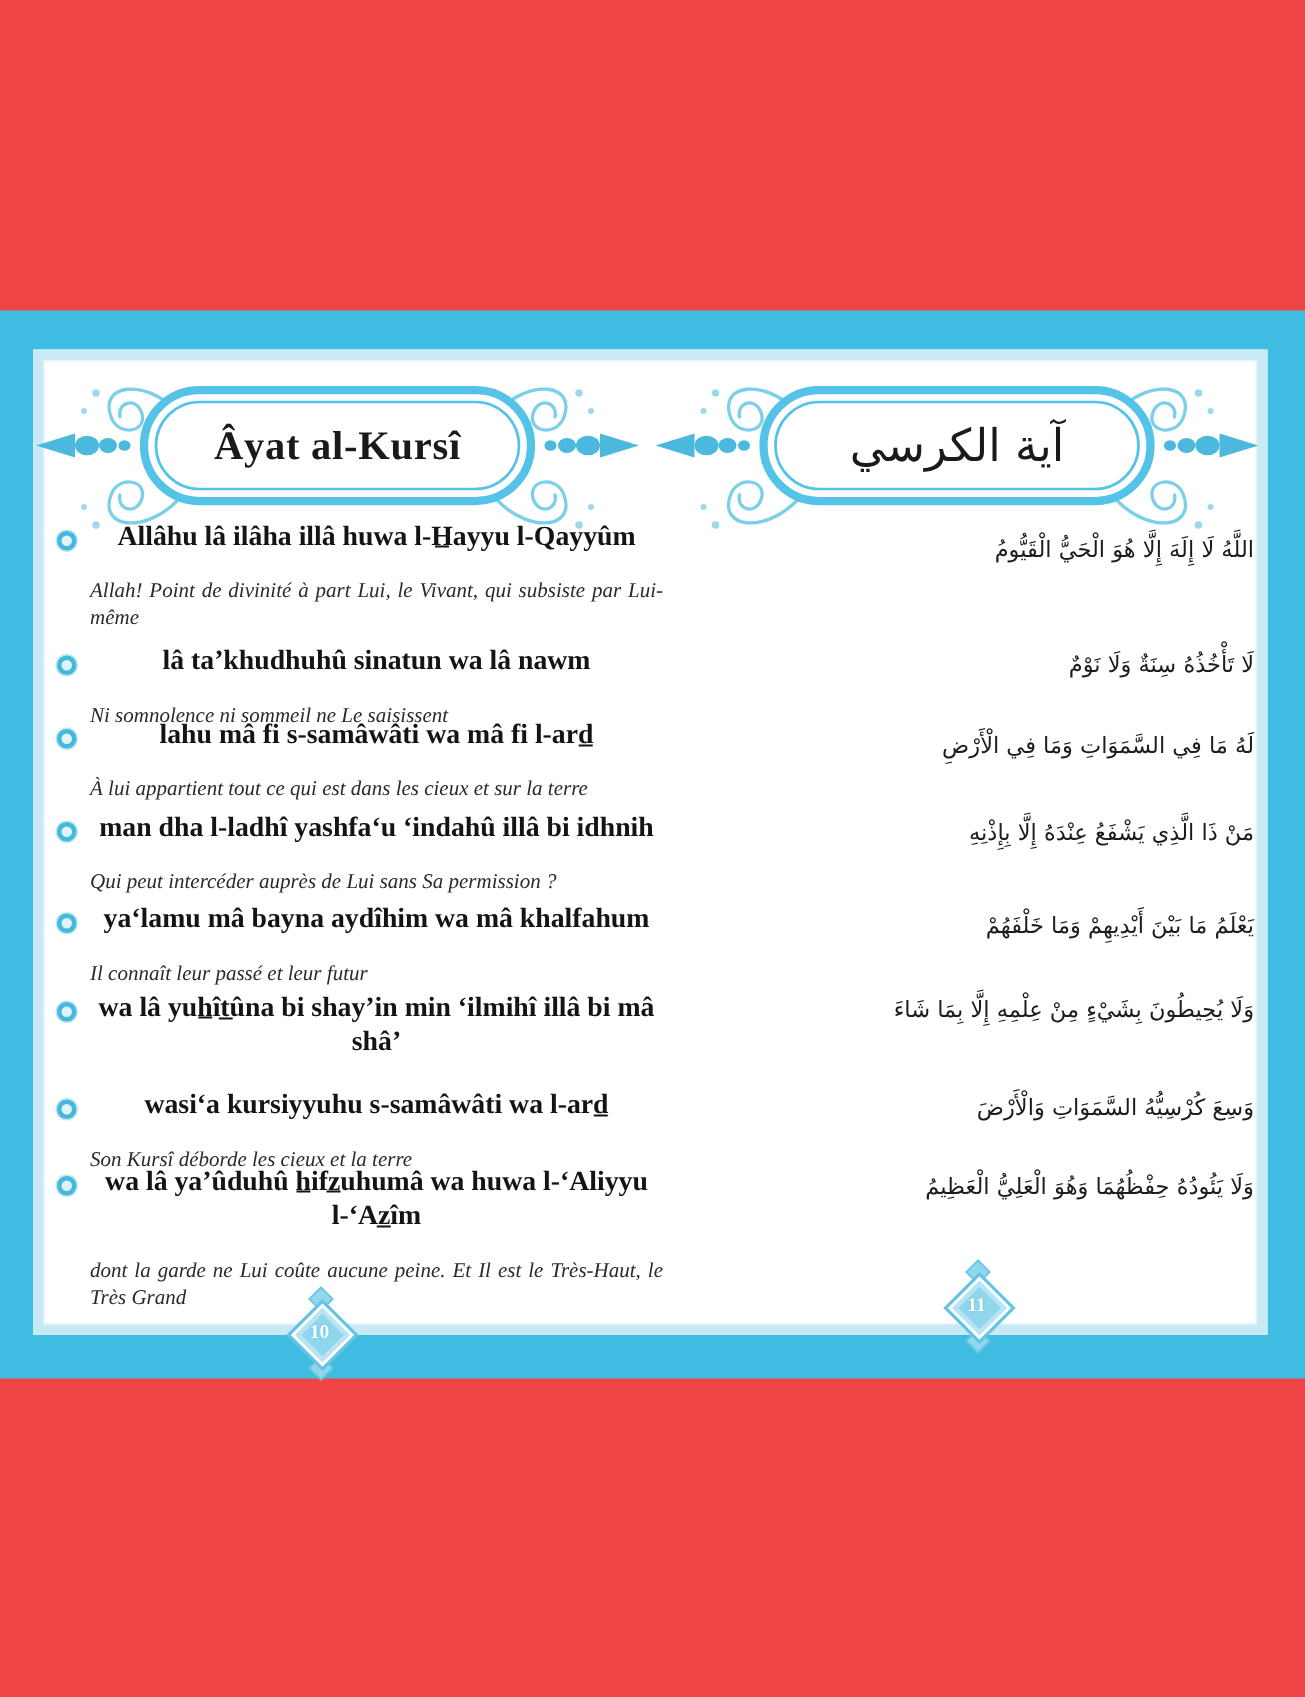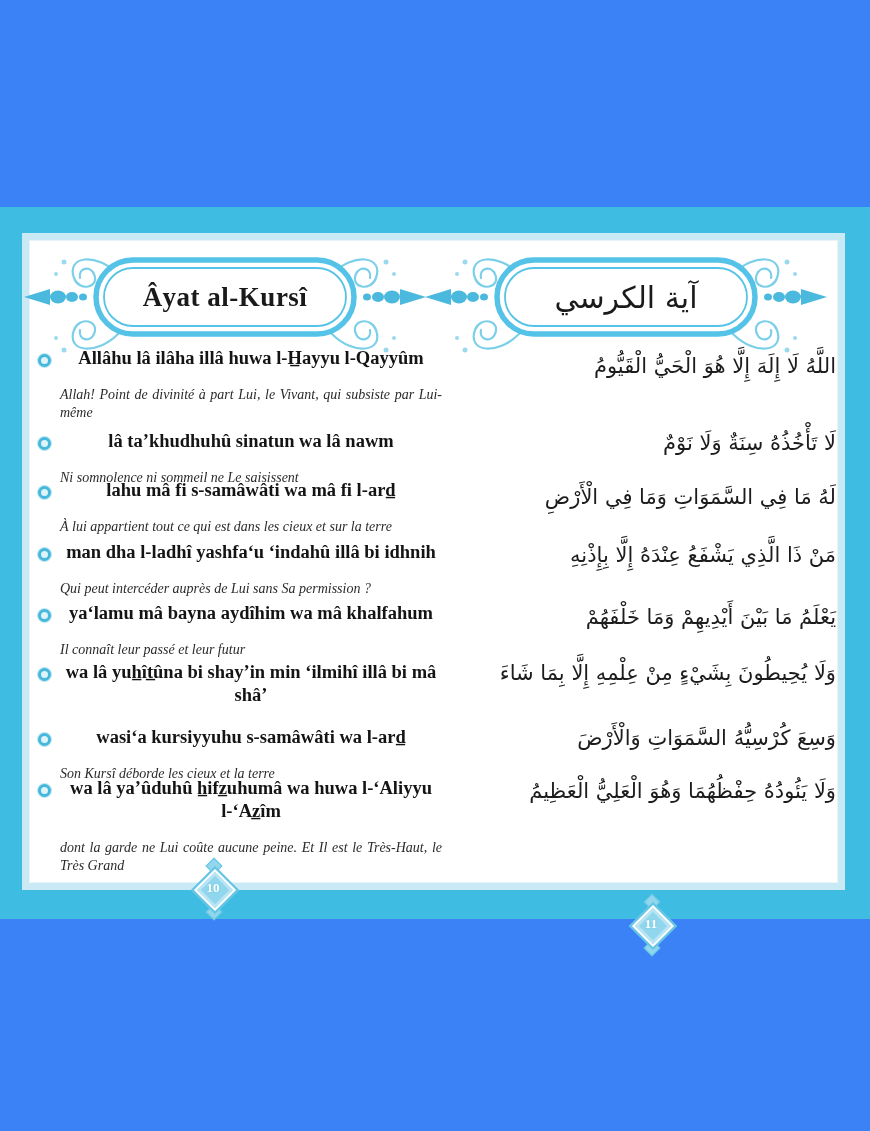--- a/index.html
+++ b/index.html
@@ -1,18 +1,18 @@
 <!DOCTYPE html>
 <html><head>
 <meta charset="utf-8">
 <style>
   html,body { margin:0; padding:0; background:#ffffff; }
   #screen {
     position:relative; width:870px; height:1131px;
-    background:#3b82f6; overflow:hidden;
+    background:#ef4444; overflow:hidden;
     font-family:"Liberation Serif", serif;
   }
   
   .blue-band {
     position:absolute; left:0; top:207px; width:870px; height:712px;
     background:#3fbce1;
   }
   
   .sheet {
     position:absolute; left:22px; top:233px; width:823px; height:657px;
@@ -44,21 +44,21 @@
   }
   .french {
     padding-left:24px; margin-top:16px; font-size:14px; font-style:italic;
     color:#2a2a2a; line-height:18px; text-align:justify;
   }
   
   .verse {
     position:absolute; right:34px; width:380px;
     direction:rtl; text-align:right;
     font-family:"DejaVu Sans", sans-serif;
-    font-size:21px; color:#1c1c1c; line-height:36px;
+    font-size:15px; color:#1c1c1c; line-height:36px;
   }
   
   .pagenum-orn { position:absolute; width:46px; height:64px; z-index:5; }
   .pagenum-orn .diamond {
     position:absolute; left:8px; top:17px; width:30px; height:30px;
     transform:rotate(45deg); background:#90d6ec;
     border:2px solid #63c4e4;
     box-shadow: inset 0 0 0 2px #ffffff, inset 0 0 0 5px #b9e4f3;
   }
   .pagenum-orn .finial {
@@ -166,21 +166,21 @@
     <div class="pagenum-orn" style="left:190px; top:856px;text-decoration:underline;">
       <span class="finial top"></span>
         <span class="finial bottom"></span>
       <span class="diamond"></span>
       <span class="num">10</span>
     </div>
   </div>
 
   <div>
 
-    <div class="header-orn" style="left:421px; top:248px;">
+    <div class="header-orn" style="left:433px; top:248px;">
       <svg width="410" height="116" viewBox="0 0 410 116">
         <g fill="#4bb9dd">
           <path d="M4 49 L30 41 L30 57 Z"></path>
           <ellipse cx="38" cy="49" rx="8" ry="6.5"></ellipse>
             <ellipse cx="52" cy="49" rx="6" ry="5"></ellipse>
             <ellipse cx="63" cy="49" rx="4" ry="3.5"></ellipse>
           <path d="M406 49 L380 41 L380 57 Z"></path>
           <ellipse cx="372" cy="49" rx="8" ry="6.5"></ellipse>
             <ellipse cx="358" cy="49" rx="6" ry="5"></ellipse>
             <ellipse cx="347" cy="49" rx="4" ry="3.5"></ellipse>
@@ -211,21 +211,21 @@
 
     <div class="verse" style="top:348px">اللَّهُ لَا إِلَهَ إِلَّا هُوَ الْحَيُّ الْقَيُّومُ</div>
     <div class="verse" style="top:425px">لَا تَأْخُذُهُ سِنَةٌ وَلَا نَوْمٌ</div>
     <div class="verse" style="top:479px">لَهُ مَا فِي السَّمَوَاتِ وَمَا فِي الْأَرْضِ</div>
     <div class="verse" style="top:537px">مَنْ ذَا الَّذِي يَشْفَعُ عِنْدَهُ إِلَّا بِإِذْنِهِ</div>
     <div class="verse" style="top:599px">يَعْلَمُ مَا بَيْنَ أَيْدِيهِمْ وَمَا خَلْفَهُمْ</div>
     <div class="verse" style="top:655px">وَلَا يُحِيطُونَ بِشَيْءٍ مِنْ عِلْمِهِ إِلَّا بِمَا شَاءَ</div>
     <div class="verse" style="top:720px">وَسِعَ كُرْسِيُّهُ السَّمَوَاتِ وَالْأَرْضَ</div>
     <div class="verse" style="top:773px">وَلَا يَئُودُهُ حِفْظُهُمَا وَهُوَ الْعَلِيُّ الْعَظِيمُ</div>
 
-    <div class="pagenum-orn" style="left:628px; top:892px;">
+    <div class="pagenum-orn" style="left:628px; top:838px;">
       <span class="finial top"></span>
         <span class="finial bottom"></span>
       <span class="diamond"></span>
       <span class="num">11</span>
     </div>
   </div>
 
 </div>
 
 </body></html>

